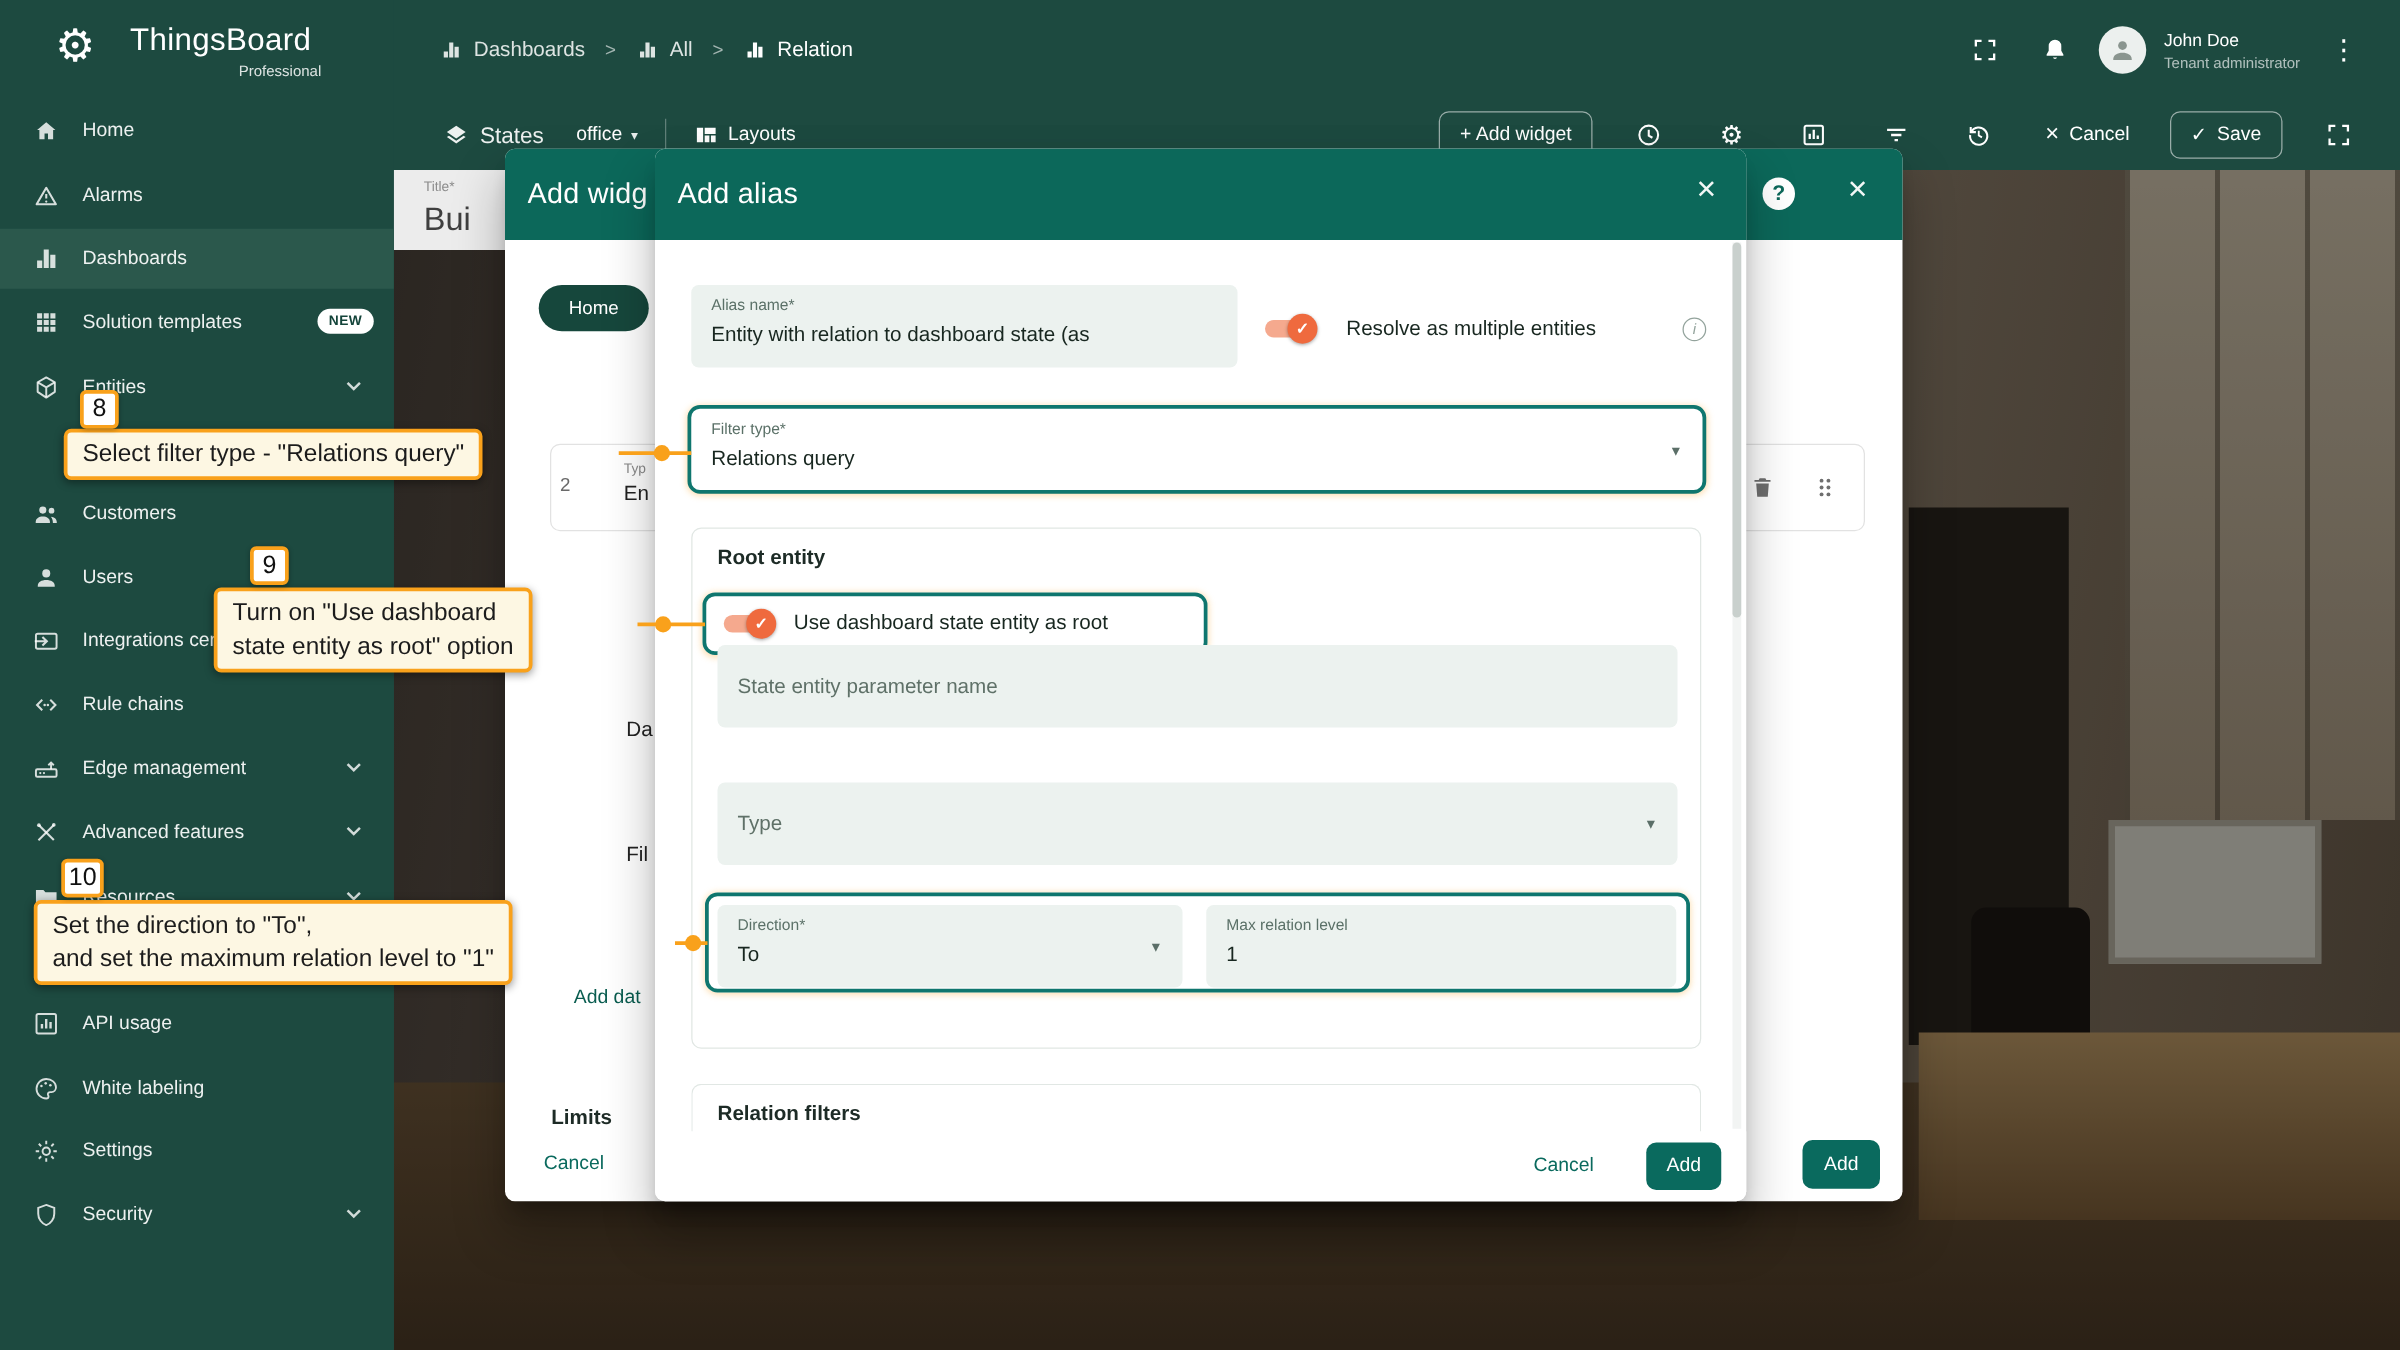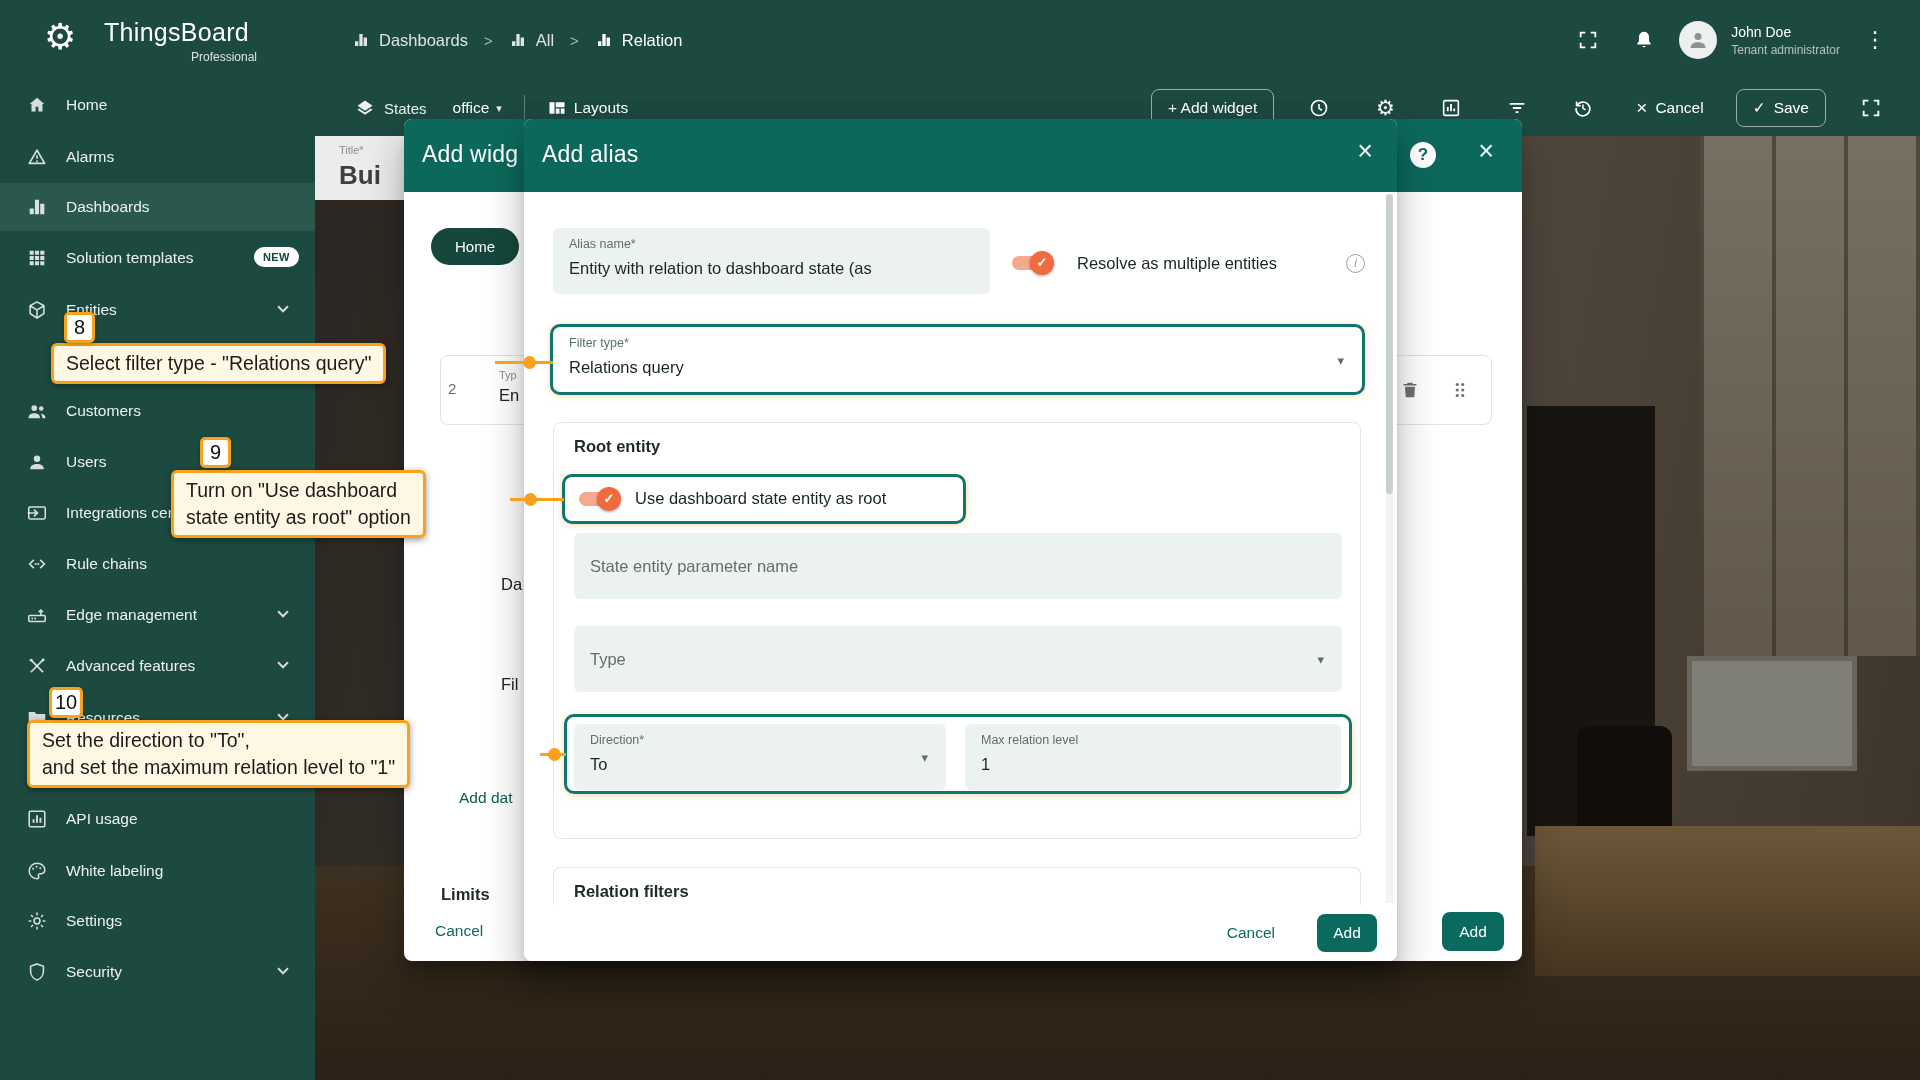--- a/index.html
+++ b/index.html
@@ -15,21 +15,21 @@
     background:repeating-linear-gradient(90deg,rgba(70,60,45,.5) 0 4px,transparent 4px 72px)}
   #photo .ph-shelf{position:absolute;left:1212px;top:270px;width:128px;height:430px;background:#262019}
   #photo .ph-floor{position:absolute;left:0;top:730px;width:100%;height:214px;background:linear-gradient(#6f5536,#4a3722)}
   #photo .ph-board{position:absolute;left:1372px;top:520px;width:170px;height:115px;background:#e9e6d9;border:5px solid #bdb7a6}
   #photo .ph-chair{position:absolute;left:1262px;top:590px;width:95px;height:210px;background:#17120e;border-radius:12px}
   #photo .ph-desk{position:absolute;left:1220px;top:690px;width:385px;height:150px;background:linear-gradient(#c49e66,#7d5c35)}
   #dim{position:absolute;inset:0;background:rgba(8,8,8,.47)}
 
   #title-frag{position:absolute;left:315px;top:136px;width:89px;height:64px;background:#ececec;z-index:2;overflow:hidden}
   #title-frag .tl{position:absolute;left:24px;top:8px;font-size:11px;color:#8c8c8c}
-  #title-frag .tv{position:absolute;left:24px;top:24px;font-size:26px;color:#3f3f3f;font-weight:700;white-space:nowrap}
+  #title-frag .tv{position:absolute;left:24px;top:24px;font-size:26px;color:#3f3f3f;font-weight:400;white-space:nowrap}
 
   
   #sidebar{position:absolute;left:0;top:0;width:315px;height:1080px;background:#1d4a40;z-index:10}
   #logo{position:absolute;left:0;top:0;width:315px;height:80px}
   #logo .gear{position:absolute;left:44px;top:16px;font-size:36px;color:#fff}
   #logo .nm{position:absolute;left:104px;top:18px;font-size:25px;color:#fff;font-weight:500;letter-spacing:.3px}
   #logo .sub{position:absolute;left:104px;top:50px;width:153px;text-align:right;font-size:12px;color:rgba(255,255,255,.85)}
   .mi{position:absolute;left:0;width:315px;height:48px;color:rgba(255,255,255,.92);cursor:pointer}
   .mi.active{background:#2b584c}
   .mi-ic{position:absolute;left:26px;top:13px;width:22px;height:22px;color:rgba(255,255,255,.82)}
@@ -44,21 +44,21 @@
   .crumb.last{color:#fff}
   .crumb-sep{margin:0 16px;color:rgba(255,255,255,.6);font-size:15px}
   #top-right{position:absolute;right:24px;top:0;height:80px;display:flex;align-items:center;gap:14px;color:#fff}
   .iconbtn{width:42px;height:42px;display:flex;align-items:center;justify-content:center;color:#fff;cursor:pointer}
   #avatar{width:38px;height:38px;border-radius:50%;background:#ecf0ee;display:flex;align-items:center;justify-content:center;color:#8a958f}
   #uinfo .un{font-size:14px;color:#fff}
   #uinfo .ur{font-size:12px;color:rgba(255,255,255,.65);margin-top:3px}
 
   #toolbar{position:absolute;left:315px;top:80px;width:1605px;height:56px;background:#1d4a40;z-index:10}
   #tb-left{position:absolute;left:40px;top:0;height:56px;display:flex;align-items:center;color:#fff}
-  .tb-lbl{display:flex;align-items:center;gap:9px;font-size:15px;color:rgba(255,255,255,.92)}
+  .tb-lbl{display:flex;align-items:center;gap:9px;font-size:18px;color:rgba(255,255,255,.92)}
   .tb-sel{display:flex;align-items:center;gap:7px;font-size:15.5px;color:#fff;cursor:pointer}
   .vdiv{width:1px;height:26px;background:rgba(255,255,255,.3);margin:0 22px}
   #tb-right{position:absolute;right:28px;top:0;height:56px;display:flex;align-items:center;gap:24px}
   .tb-btn{height:38px;border:1px solid rgba(255,255,255,.55);border-radius:8px;display:flex;align-items:center;padding:0 16px;color:#fff;font-size:15.5px;gap:8px;cursor:pointer;white-space:nowrap}
   .tb-btn.flat{border:none;padding:0 8px}
   .caret-w{font-size:11px;color:rgba(255,255,255,.9)}
 
   
   .dlg{position:absolute;background:#fff;border-radius:8px;box-shadow:0 11px 15px -7px rgba(0,0,0,.3),0 24px 38px 3px rgba(0,0,0,.25)}
   .dlg-head{position:absolute;left:0;top:0;right:0;height:73px;background:#0c685a;border-radius:8px 8px 0 0}
@@ -422,21 +422,21 @@
 
     <div class="card" style="left:29px;top:303px;width:808px;height:417px">
       <div class="card-h">Root entity</div>
       <div class="hl" style="left:8px;top:51px;width:404px;height:50px">
         <div class="toggle" style="left:12px;top:10px">
           <span class="track"></span>
           <span class="thumb">✓</span>
         </div>
         <span class="frag" style="left:70px;top:12px;font-size:16.5px;color:#182720">Use dashboard state entity as root</span>
       </div>
-      <div class="ff" style="left:20px;top:110px;width:768px;height:66px">
+      <div class="ff" style="left:20px;top:93px;width:768px;height:66px">
         <span class="ph">State entity parameter name</span>
       </div>
       <div class="ff" style="left:20px;top:203px;width:768px;height:66px">
         <span class="ph">Type</span>
         <span class="caret">▾</span>
       </div>
       <div class="hl" style="left:10px;top:291px;width:788px;height:80px">
         <div class="ff" style="left:7px;top:7px;width:372px;height:66px">
           <span class="lab">Direction*</span>
           <span class="val">To</span>

